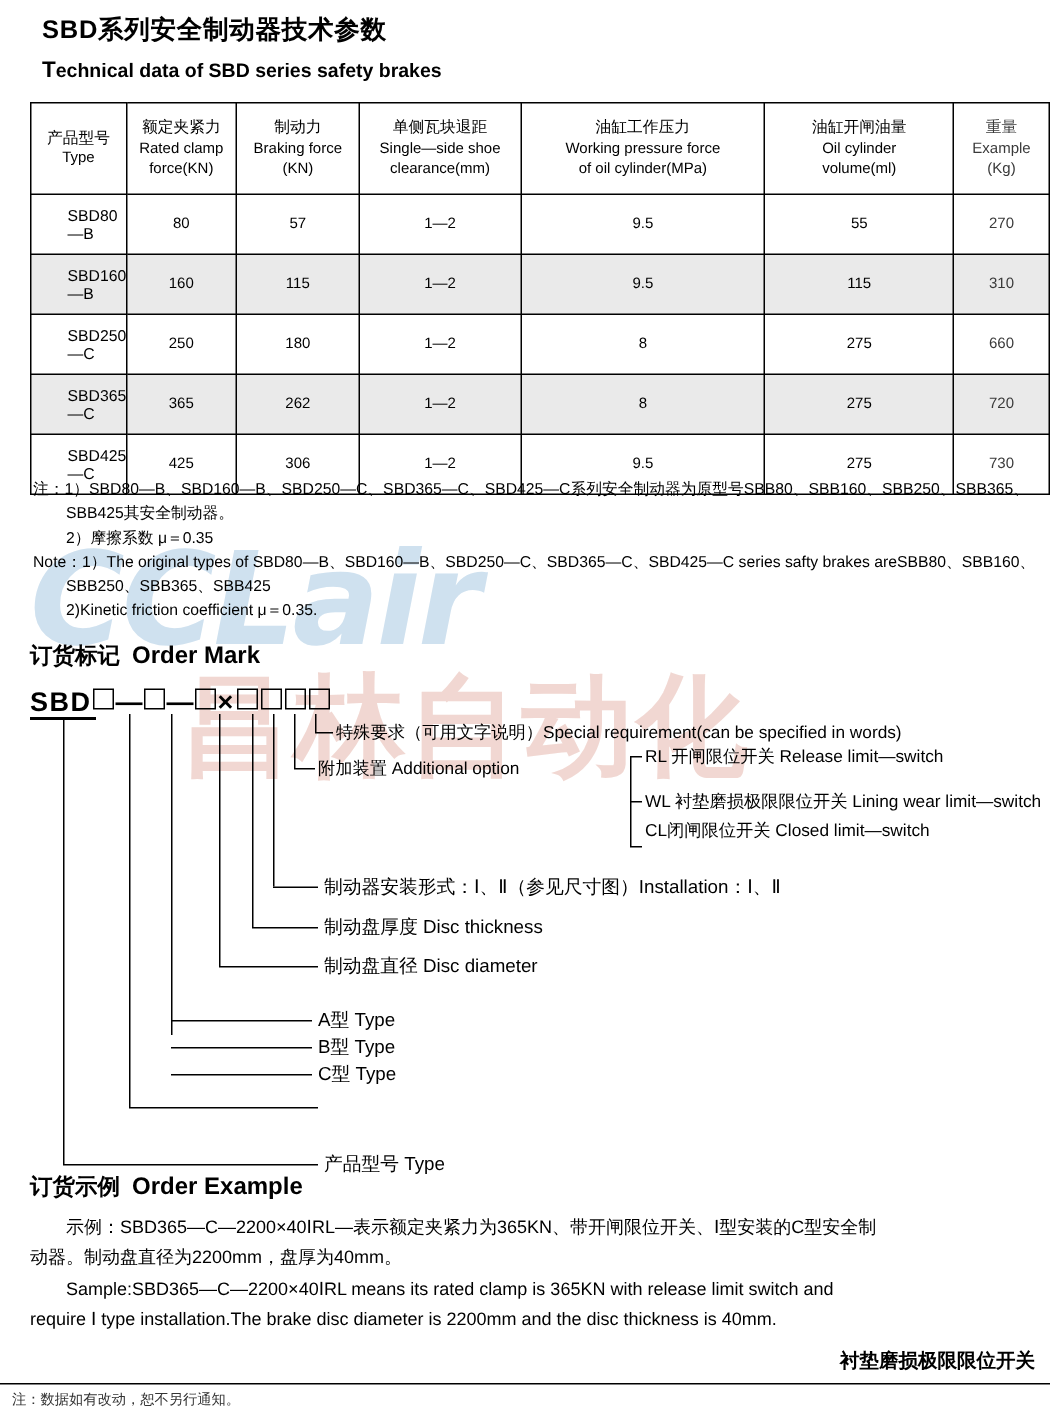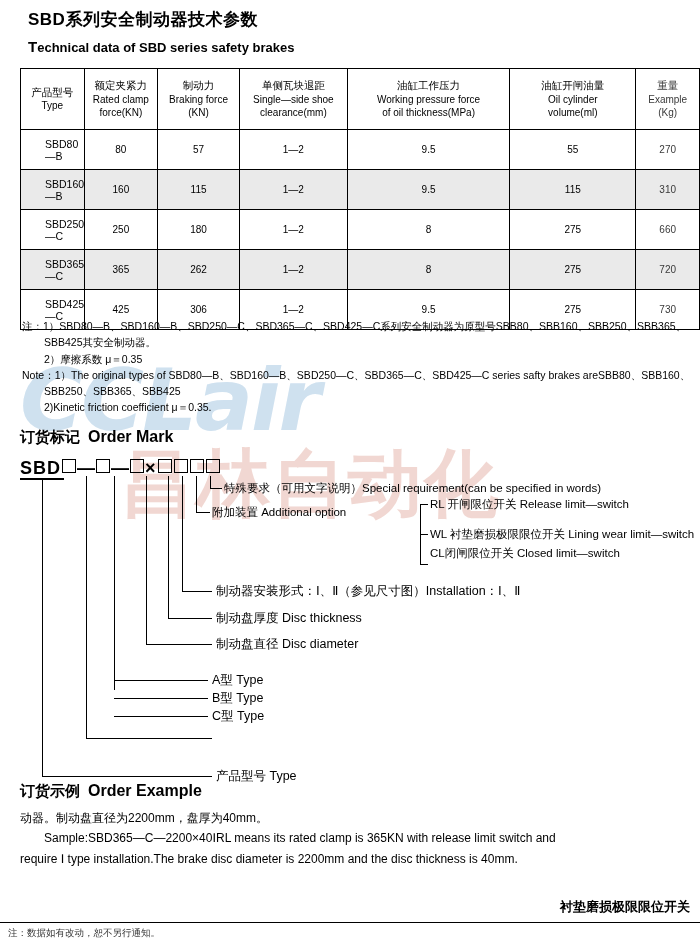--- a/index.html
+++ b/index.html
@@ -247,21 +247,21 @@
               <div class="en">(KN)</div>
             </th>
             <th class="th-shoe">
               <div class="cn">单侧瓦块退距</div>
               <div class="en">Single—side shoe</div>
               <div class="en">clearance(mm)</div>
             </th>
             <th class="th-press">
               <div class="cn">油缸工作压力</div>
               <div class="en">Working pressure force</div>
-              <div class="en">of oil thickness(MPa)</div>
+              <div class="en">of oil cylinder(MPa)</div>
             </th>
             <th class="th-oil">
               <div class="cn">油缸开闸油量</div>
               <div class="en">Oil cylinder</div>
               <div class="en">volume(ml)</div>
             </th>
             <th class="th-weight">
               <div class="cn">重量</div>
               <div class="en">Example</div>
               <div class="en">(Kg)</div>
@@ -379,20 +379,21 @@
 
       <div class="vline" style="left:42px; top:10px; height:296px;"></div>
       <div class="hline" style="left:42px; top:306px; width:170px;"></div>
       <div class="leader-lbl big" style="left:216px; top:298px;">产品型号 Type</div>
     </div>
 
     <div class="sec-head" id="order-example-head">
       <span class="cn">订货示例</span><span class="en">Order Example</span>
     </div>
     <div class="example-body">
+      <p class="p indent">示例：SBD365—C—2200×40ⅠRL—表示额定夹紧力为365KN、带开闸限位开关、Ⅰ型安装的C型安全制</p>
       <p class="p">动器。制动盘直径为2200mm，盘厚为40mm。</p>
       <p class="p indent">Sample:SBD365—C—2200×40ⅠRL means its rated clamp is 365KN with release limit  switch and</p>
       <p class="p">require Ⅰ type installation.The brake disc diameter is 2200mm and the disc thickness is 40mm.</p>
     </div>
 
     <div class="company">衬垫磨损极限限位开关</div>
     <div class="footer-rule"></div>
     <div class="footer-note">注：数据如有改动，恕不另行通知。</div>
 
   </div>

